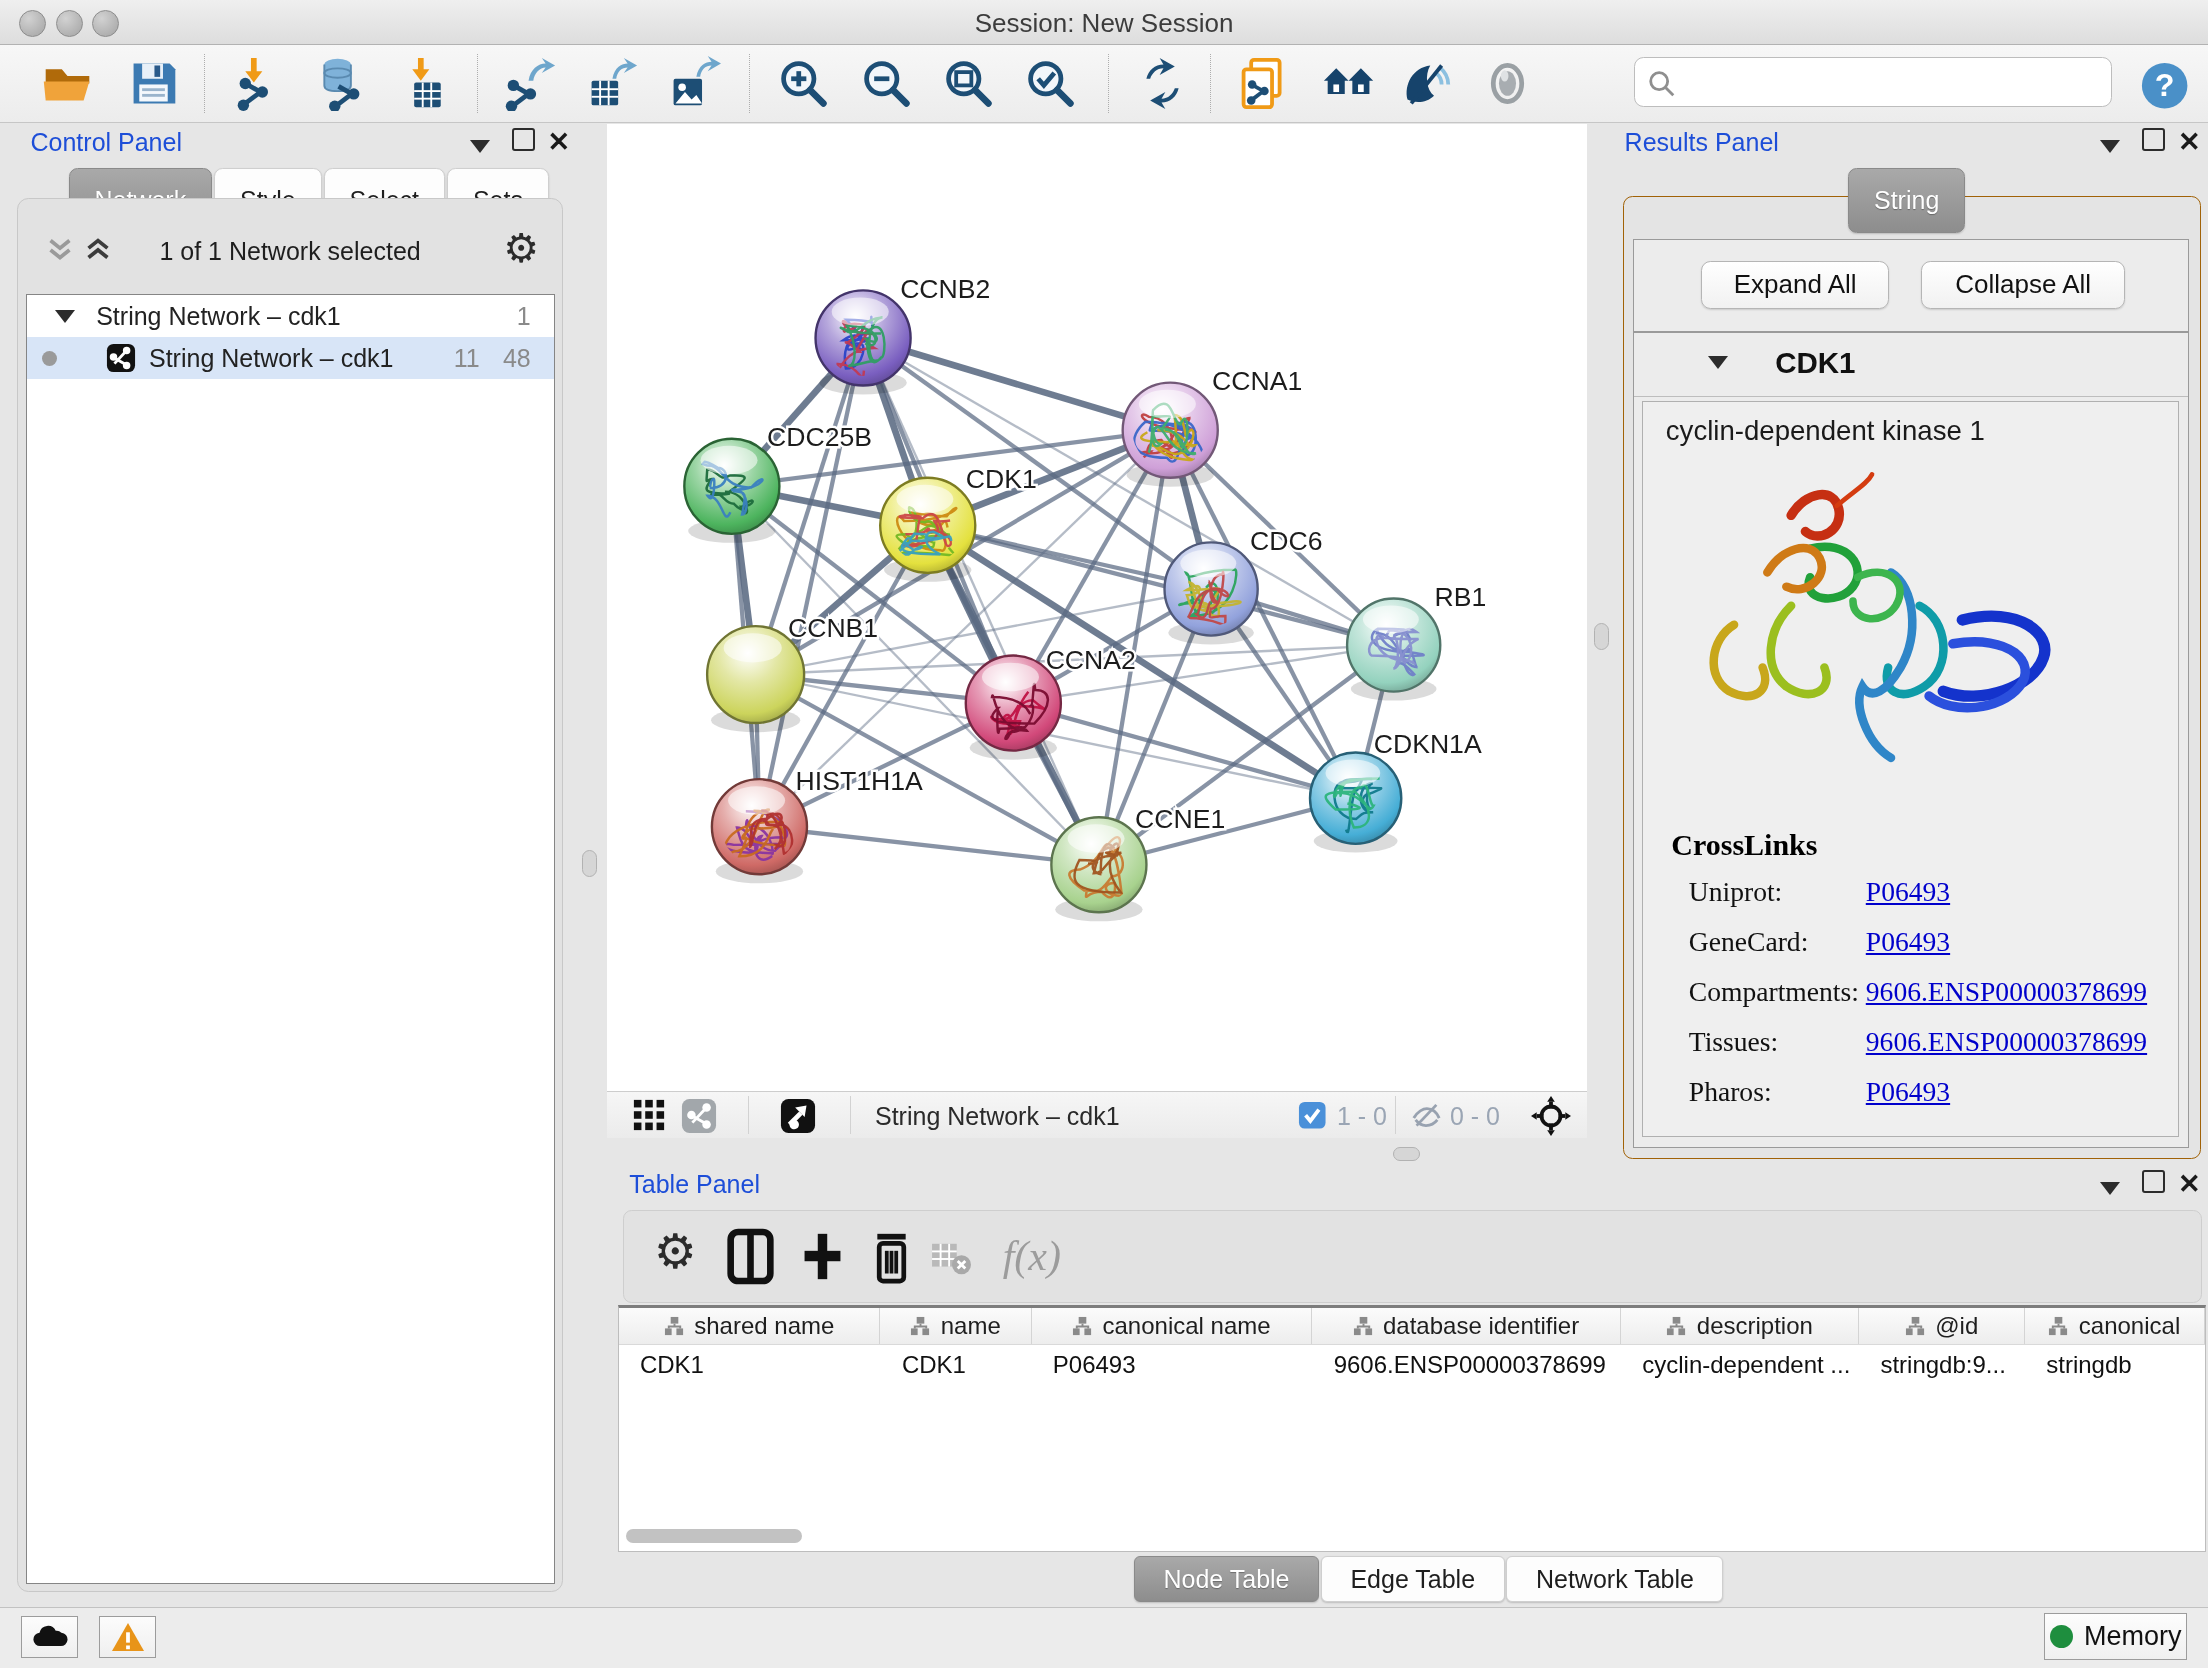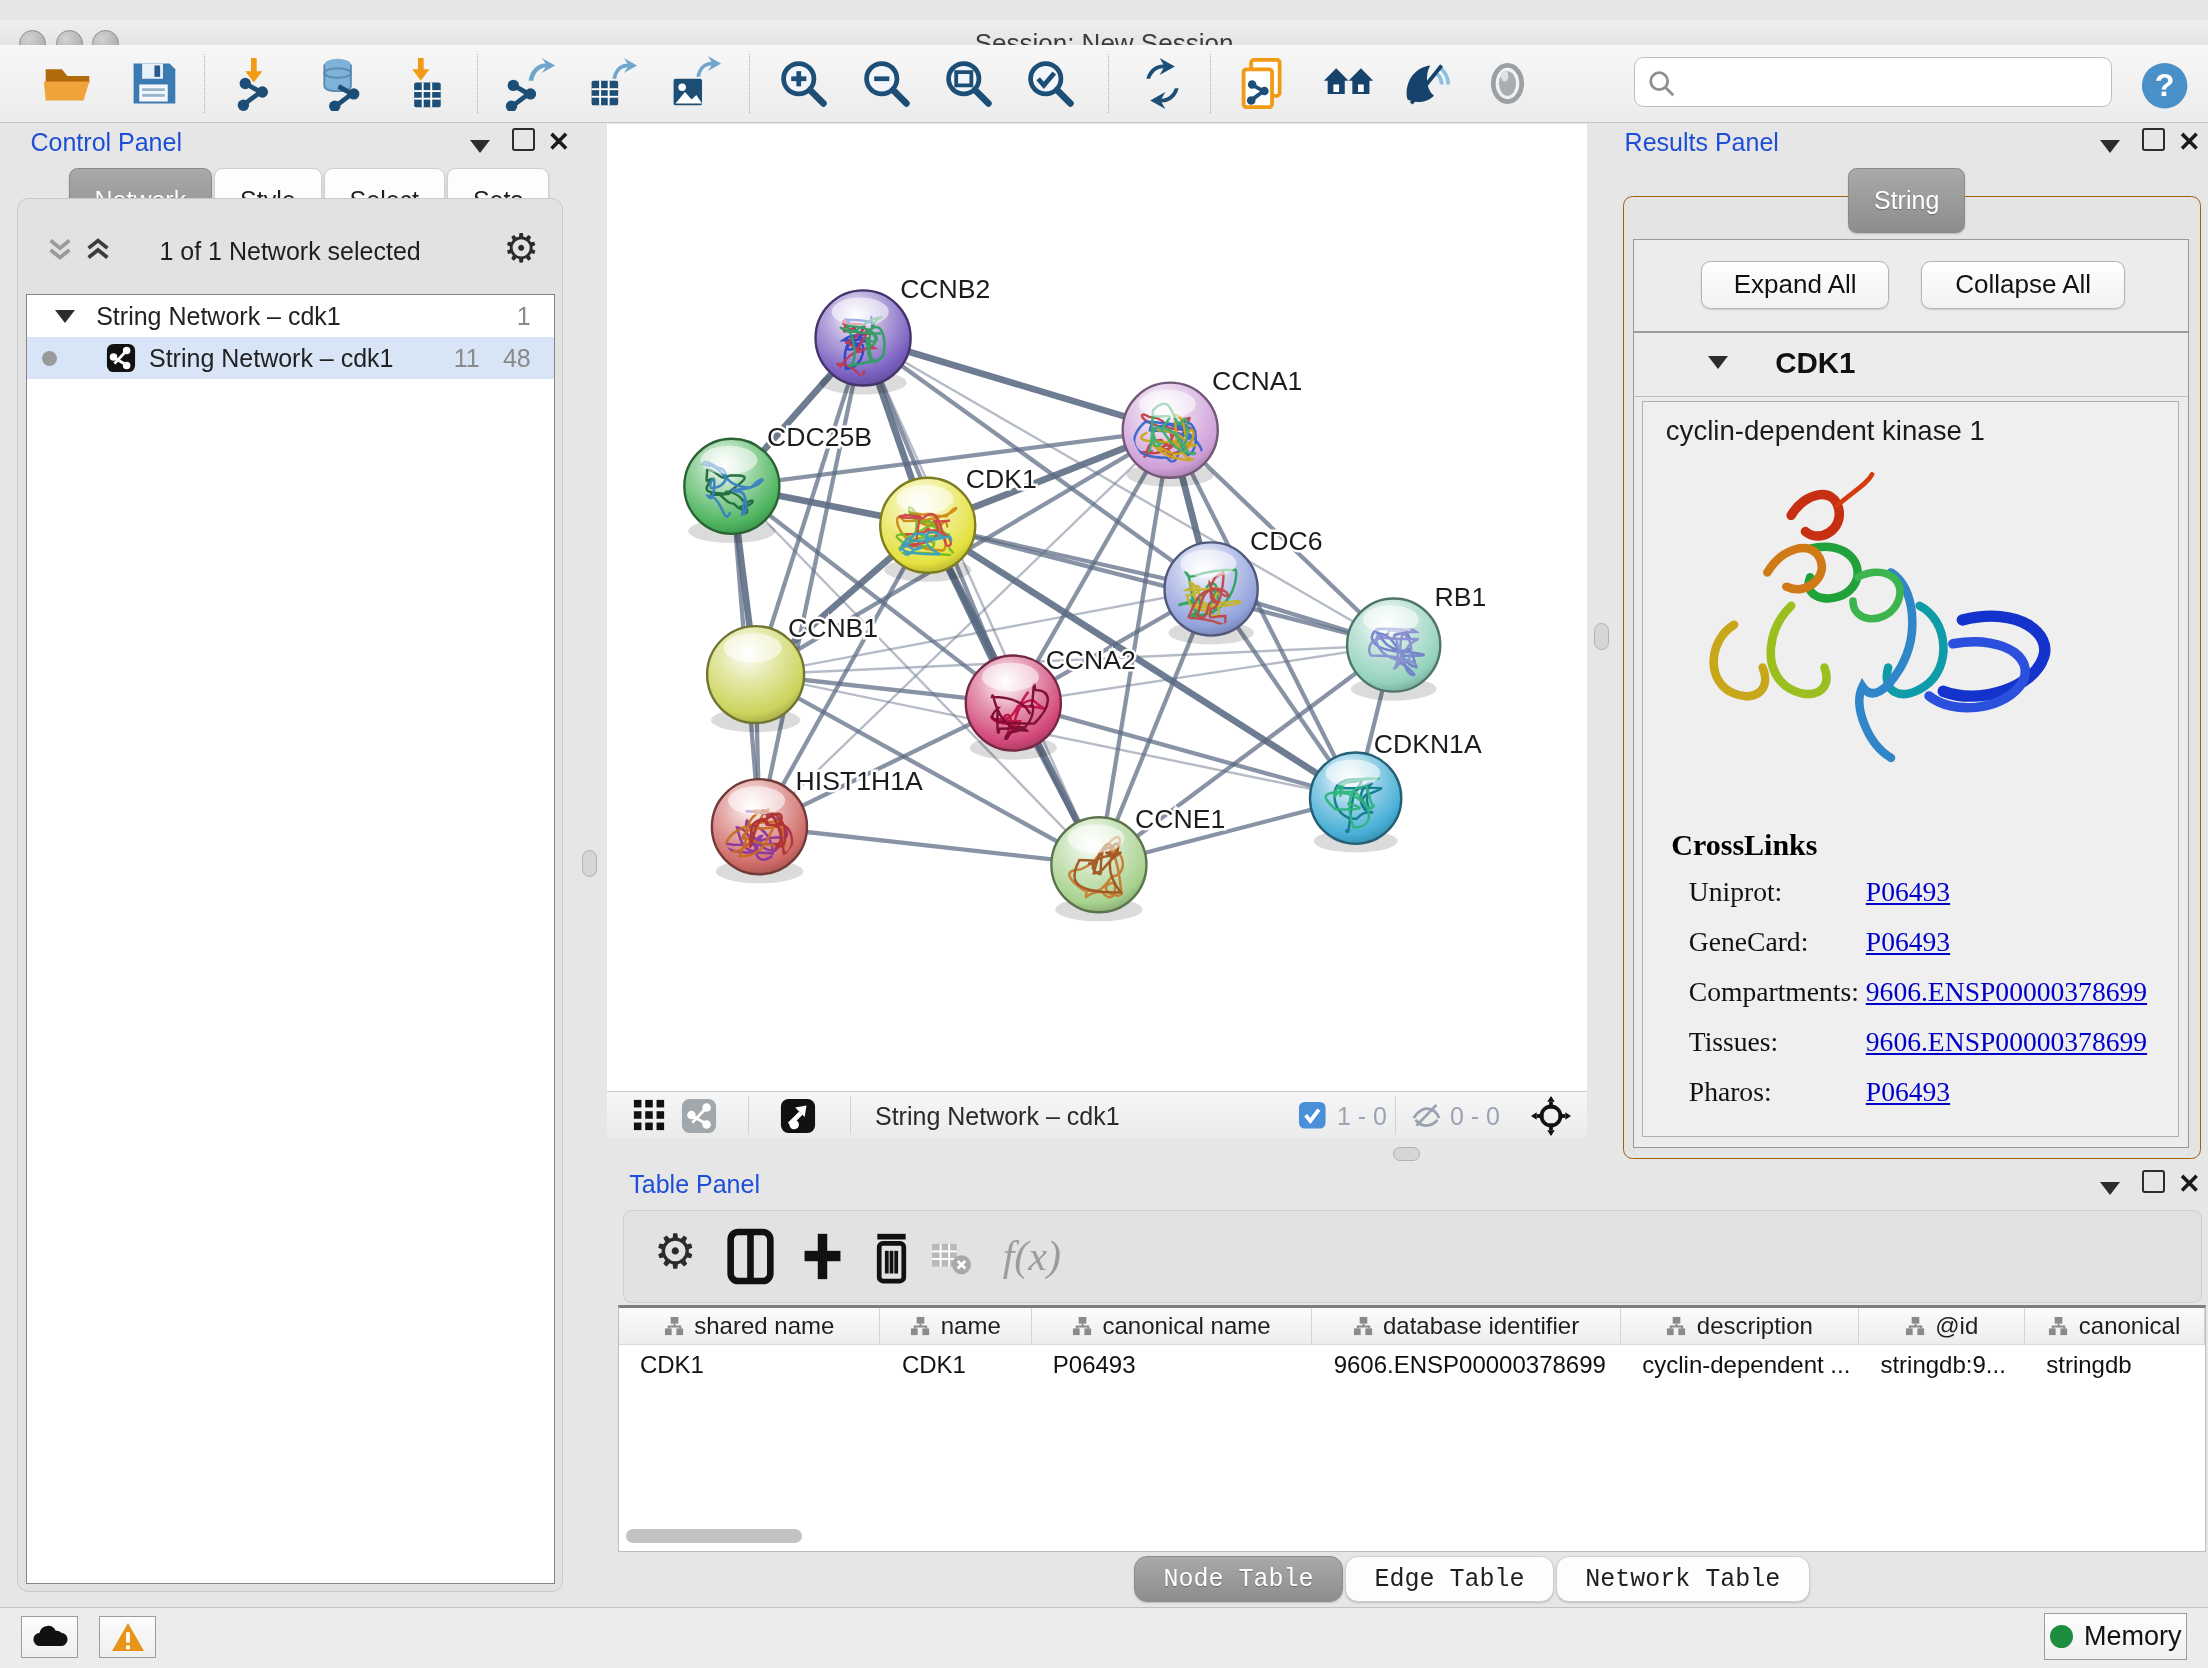--- a/index.html
+++ b/index.html
@@ -1,18 +1,18 @@
 <!DOCTYPE html>
 <html style="font-size:15px"><head>
 <meta charset="utf-8">
 <style>
   html,body{margin:0;padding:0;background:#cfcfcf;}
   #app{position:relative;width:2208px;height:1668px;background:#e6e6e6;font-family:"Liberation Sans",sans-serif;overflow:hidden;color:#222;}
   
-  .titlebar{position:absolute;left:0;top:0;right:0;height:44px;background:linear-gradient(#efefef,#dddddd);border-bottom:1px solid #b2b2b2;margin-top:20px;}
+  .titlebar{position:absolute;left:0;top:0;right:0;height:44px;background:linear-gradient(#efefef,#dddddd);border-bottom:1px solid #b2b2b2;}
   .traffic{position:absolute;top:9.5px;width:25px;height:25px;border-radius:50%;background:radial-gradient(circle at 35% 30%,#d2d2d2,#a3a3a3);border:1px solid #8d8d8d;}
   .title-text{position:absolute;left:0;right:0;top:7.6px;text-align:center;font-size:26px;color:#3c3c3c;}
   
   .toolbar{position:absolute;left:0;top:45px;right:0;height:77px;background:linear-gradient(#f7f7f7,#ececec);border-bottom:1.9px solid #c6c6c6;}
   .tool{position:absolute;top:11.4px;width:55px;height:55px;cursor:pointer;}
   .tool svg{width:55px;height:55px;}
   .tsep{position:absolute;top:8.6px;height:59px;width:0;border-left:1.9px dotted #adadad;}
   .searchbox{position:absolute;left:1634px;top:12.4px;width:476px;height:48px;background:#fff;border:1.9px solid #bdbdbd;border-radius:9.5px;}
   .searchbox input{position:absolute;left:49px;top:3.8px;width:409px;height:36px;border:none;outline:none;font-size:24px;font-family:"Liberation Sans",sans-serif;background:transparent;}
   .searchbox svg{position:absolute;left:11.4px;top:9.5px;}
@@ -57,21 +57,21 @@
   #table-panel{position:absolute;left:616px;top:1168px;width:1592px;height:436px;}
   #tp-toolbar{position:absolute;left:6.7px;top:42px;width:1577px;height:91px;background:#e2e2e2;border:1px solid #cecece;border-radius:8.6px;}
   .tp-icon{position:absolute;top:17px;width:57px;height:57px;cursor:pointer;}
   #tbl{position:absolute;left:1.9px;top:137px;width:1586px;height:243px;background:#fff;border:1px solid #bdbdbd;border-top:3.8px solid #7d7d7d;}
   #tbl-head{display:flex;height:36px;background:linear-gradient(#fbfbfb,#ededed);border-bottom:1.9px solid #d9d9d9;}
   .th{display:flex;align-items:center;justify-content:center;gap:9.5px;font-size:24px;color:#1e1e1e;border-right:1px solid #d4d4d4;overflow:hidden;white-space:nowrap;cursor:pointer;}
   #tbl-row{display:flex;height:40px;align-items:center;cursor:pointer;}
   .td{font-size:24px;color:#111;padding-left:21px;overflow:hidden;white-space:nowrap;}
   .hscroll{position:absolute;left:7.6px;bottom:7.6px;width:176px;height:14.3px;background:#c2c2c2;border-radius:7.6px;cursor:pointer;}
   #tp-tabs{position:absolute;left:518px;top:388px;height:49px;}
-  #tp-tabs .tab{border-radius:13px;padding:7.6px 28.5px;font-family:Liberation Mono, monospace;}
+  #tp-tabs .tab{border-radius:6px;padding:7.6px 28.5px;}
   
   #statusbar{position:absolute;left:0;top:1607px;right:0;height:61px;background:#ececec;border-top:1.9px solid #c2c2c2;}
   .sb-btn{position:absolute;top:7.6px;width:55px;height:40px;background:linear-gradient(#fcfcfc,#efefef);border:1.9px solid #9c9c9c;cursor:pointer;display:flex;align-items:center;justify-content:center;}
   #memory-btn{position:absolute;right:21px;top:4.8px;width:141px;height:45px;background:linear-gradient(#fdfdfd,#f0f0f0);border:1.9px solid #9c9c9c;cursor:pointer;display:flex;align-items:center;justify-content:center;gap:11.4px;font-size:27px;color:#111;}
   .dot-green{width:23px;height:23px;border-radius:50%;background:#1e8e3e;}
   .tri-down{display:inline-block;width:0;height:0;border-left:10.5px solid transparent;border-right:10.5px solid transparent;border-top:13.3px solid #2c2c2c;}
   .sq{display:inline-block;width:19px;height:19px;border:2.9px solid #2c2c2c;border-radius:2.9px;}
   .xx{font-size:27px;font-weight:bold;color:#1a1a1a;}
   .gear{font-size:40px;color:#2b2b2b;line-height:1;}
 </style>

